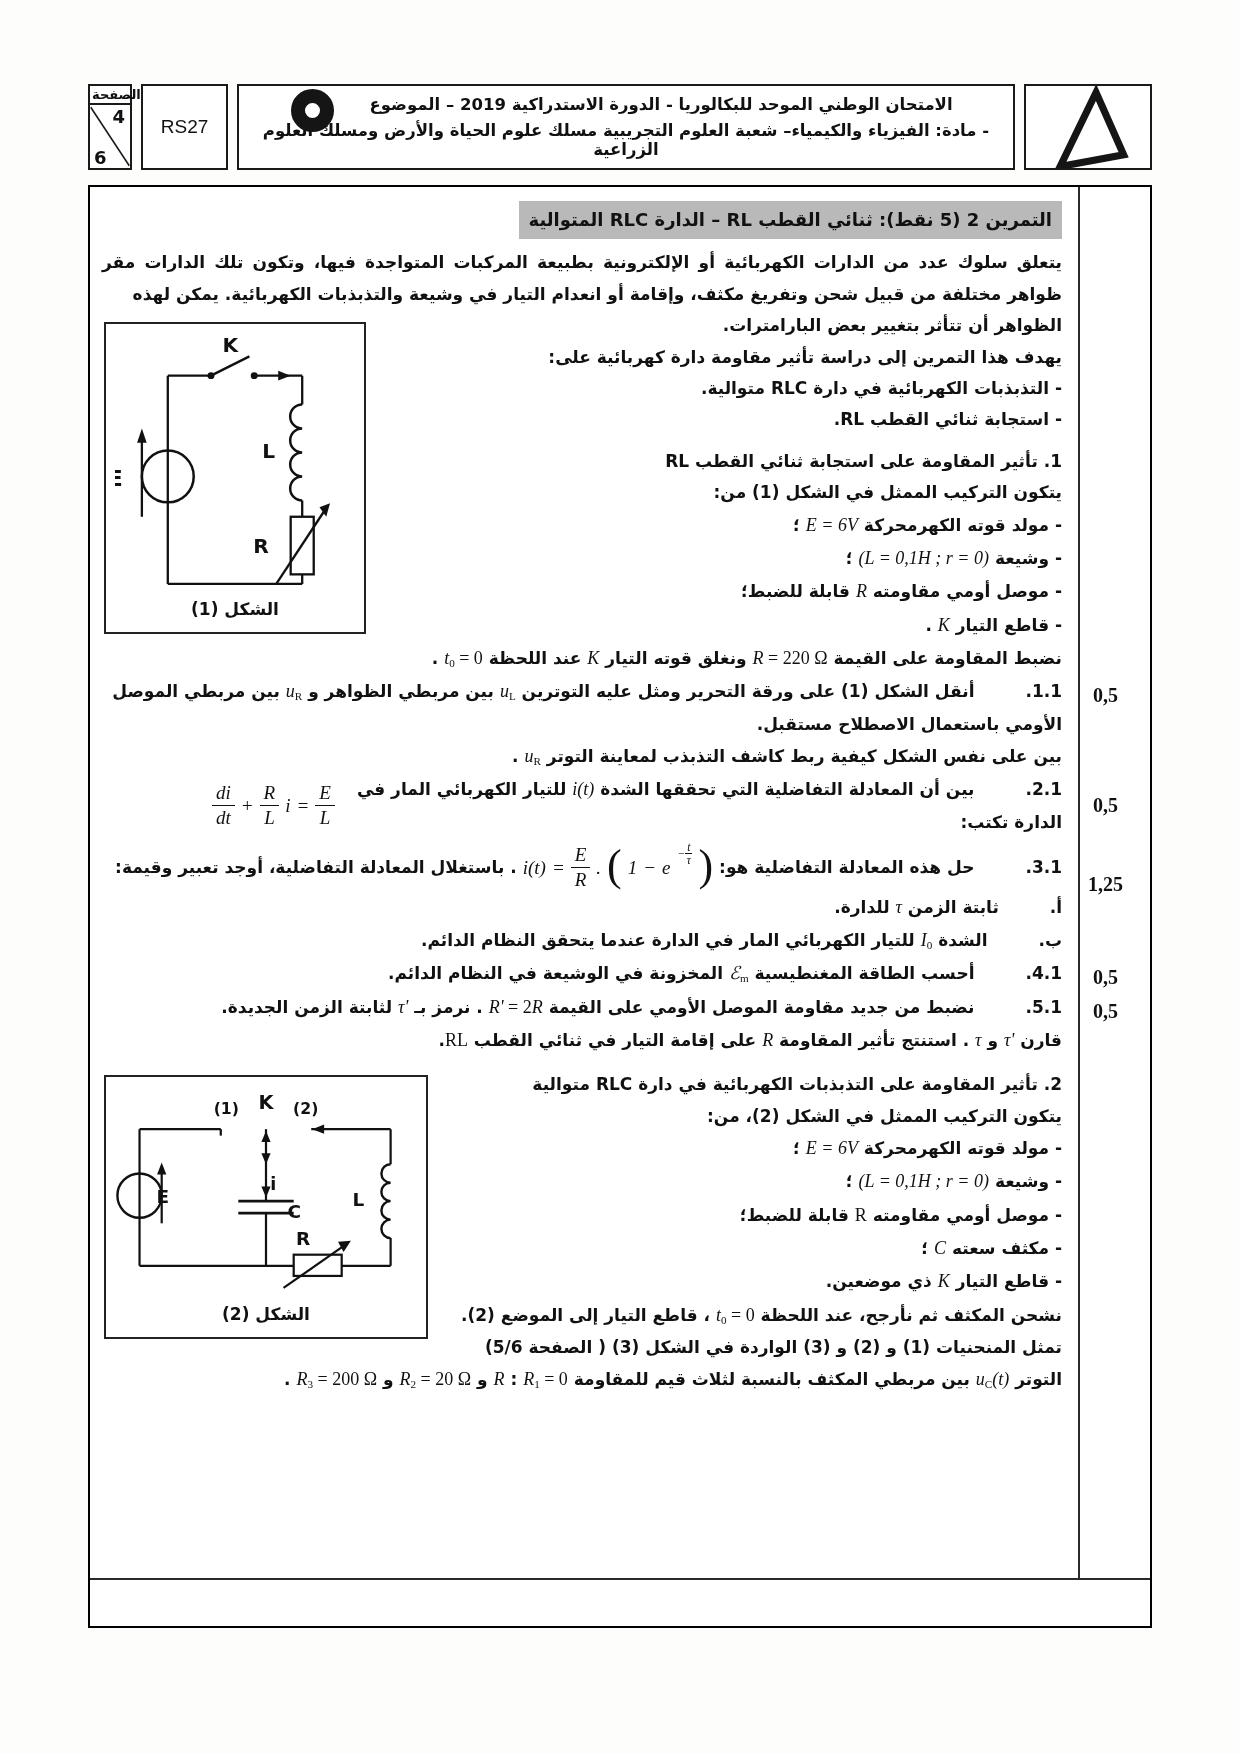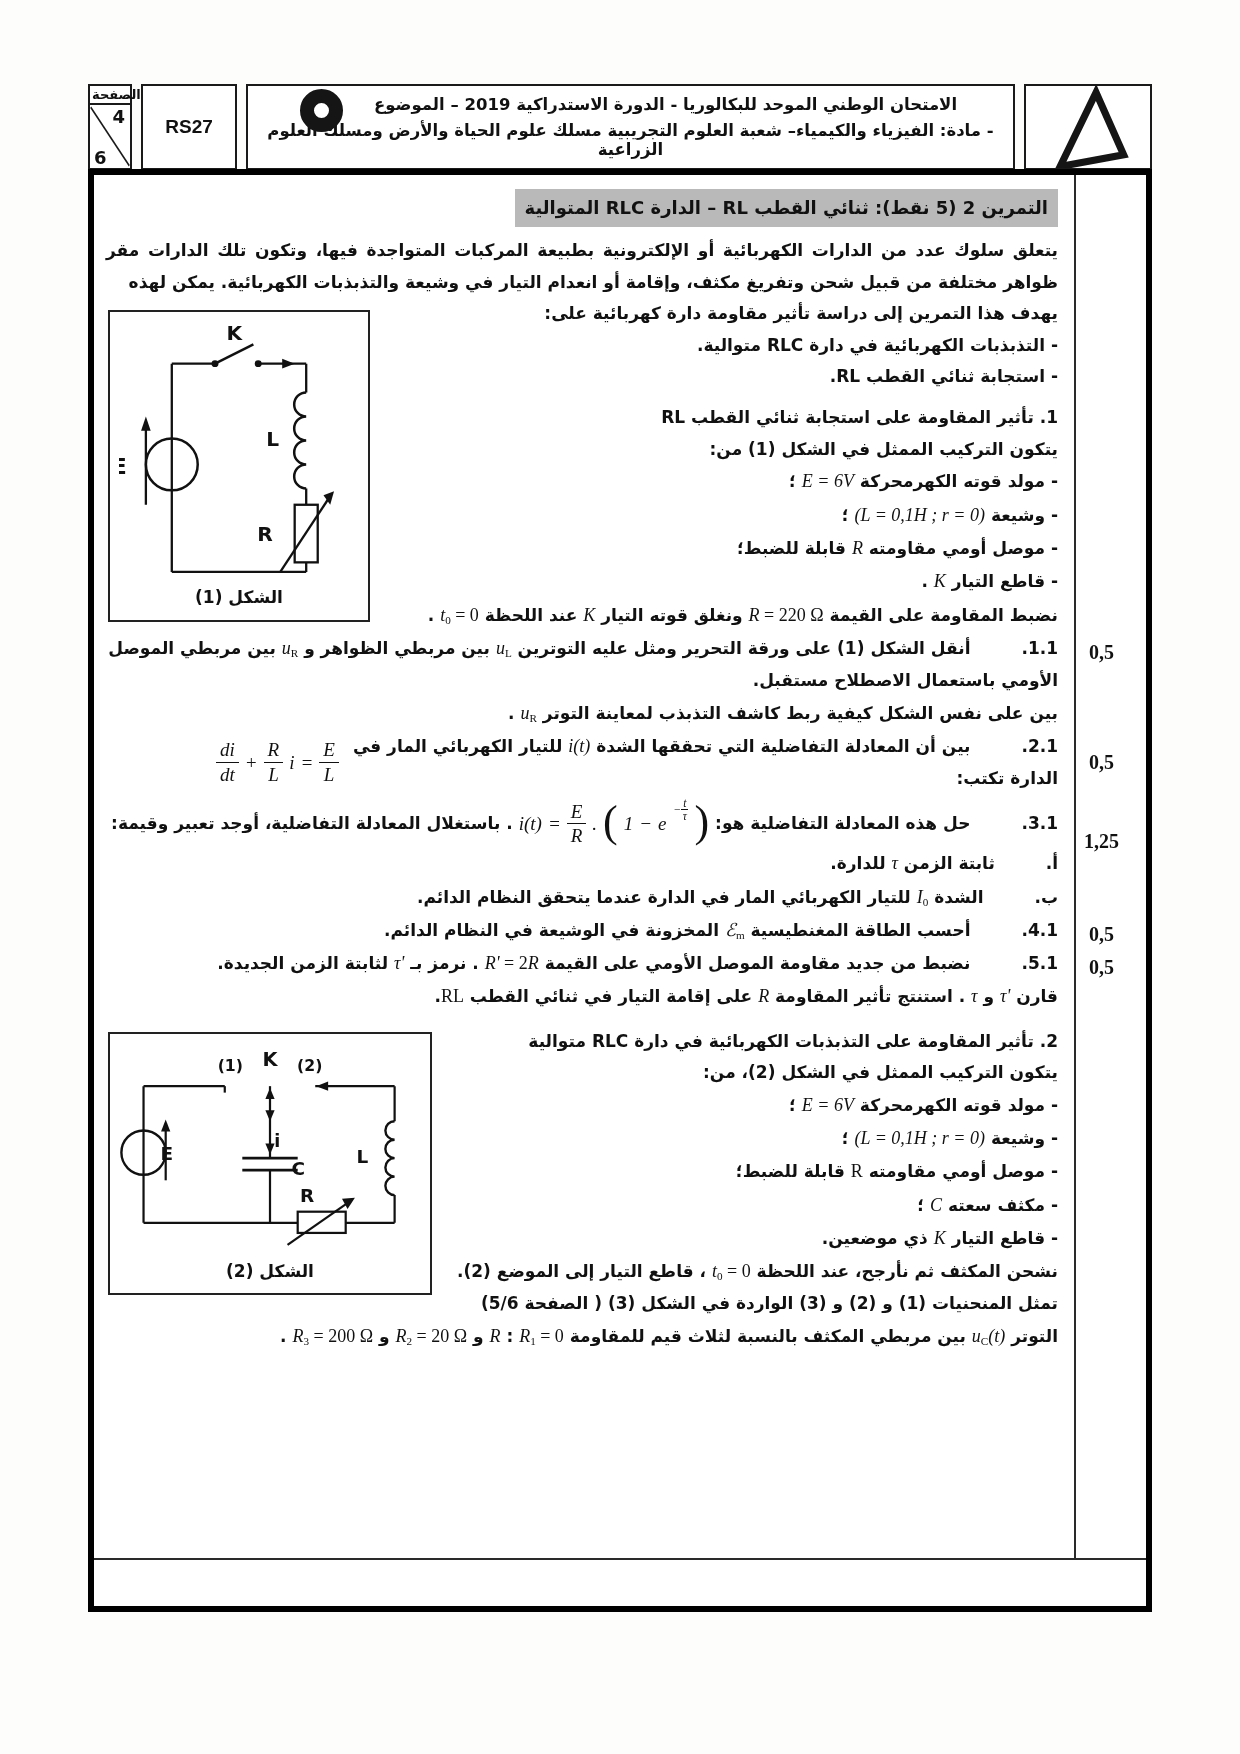--- a/index.html
+++ b/index.html
@@ -8,30 +8,30 @@
   
   .header{position:absolute;left:88px;top:84px;width:1064px;height:86px;display:flex;gap:9px;direction:ltr;}
   .hbox{border:2px solid #1a1a1a;background:#fff;box-sizing:border-box;}
   .pagebox{width:44px;display:flex;flex-direction:column;}
   .pagebox .plabel{font-size:13px;font-weight:bold;text-align:center;border-bottom:2px solid #1a1a1a;padding:1px 2px;}
   .pagebox .pdiag{position:relative;flex:1;}
   .pagebox .pdiag svg{position:absolute;inset:0;width:100%;height:100%;}
   .pnum{position:absolute;font-weight:bold;font-size:18px;}
   .pnum.cur{top:1px;right:5px;}
   .pnum.tot{bottom:0px;left:4px;}
-  .codebox{width:96px;display:flex;align-items:center;justify-content:center;font-weight:bold;font-size:19px;
+  .codebox{width:87px;display:flex;align-items:center;justify-content:center;font-weight:normal;font-size:19px;
            font-family:"Liberation Sans",sans-serif;}
   .titlebox{flex:1;position:relative;display:flex;flex-direction:column;justify-content:center;
             text-align:center;direction:rtl;padding:4px 10px;}
   .titlebox .t1{font-size:16.5px;font-weight:bold;margin-bottom:7px;padding-left:70px;}
   .titlebox .t2{font-size:16.5px;font-weight:bold;}
   .seal{position:absolute;left:52px;top:3px;width:15px;height:15px;border:14px solid #151515;border-radius:50%;background:#fff;}
   .tribox{width:128px;display:flex;align-items:center;justify-content:center;}
   
-  .main{position:absolute;left:88px;top:169px;width:1064px;height:1443px;border:6px solid #000000;
+  .main{position:absolute;left:88px;top:185px;width:1064px;height:1443px;border:2px solid #000000;
         box-sizing:border-box;background:#fff;}
   .marks-sep{position:absolute;top:0;right:70px;width:0;height:calc(100% - 46px);border-left:2px solid #2a2a2a;}
   .footer-line{position:absolute;left:0;right:0;bottom:46px;border-top:2px solid #2a2a2a;}
   .content{direction:rtl;text-align:right;margin-right:70px;padding:10px 18px 0 12px;font-size:17px;
            font-weight:bold;line-height:1.85;}
   
   .ex-title{display:inline-block;background:#b9b9b9;padding:2px 10px 3px;font-size:18px;font-weight:bold;margin:4px 0 8px;}
   .just{text-align:justify;}
   .q{position:relative;}
   .mark{position:absolute;right:-88px;width:89px;top:2px;text-align:center;font-family:"Liberation Serif",serif;
@@ -123,20 +123,21 @@
           <text x="152" y="230" font-size="21" text-anchor="middle">R</text>
 
           <circle cx="55" cy="150" r="27" fill="none" stroke="#111" stroke-width="2.6"></circle>
           <line x1="28" y1="192" x2="28" y2="112" stroke="#111" stroke-width="2.4"></line>
           <polygon points="23,115 28,100 33,115" fill="#111"></polygon>
           <text x="8" y="160" font-size="22">E</text>
         </svg>
         <div class="figcap">الشكل (1)</div>
       </div>
 
+      <div>الظواهر أن تتأثر بتغيير بعض البارامترات.</div>
       <div>يهدف هذا التمرين إلى دراسة تأثير مقاومة دارة كهربائية على:</div>
       <div>- التذبذبات الكهربائية في دارة RLC متوالية.</div>
       <div>- استجابة ثنائي القطب RL.</div>
 
       <div style="height:10px;"></div>
       <div>1. تأثير المقاومة على استجابة ثنائي القطب RL</div>
       <div>يتكون التركيب الممثل في الشكل (1) من:</div>
       <div><span>- مولد قوته الكهرمحركة </span><span class="mi">E = 6V</span><span> ؛</span></div>
       <div><span>- وشيعة </span><span class="mi">(L = 0,1H ; r = 0)</span><span> ؛</span></div>
       <div><span>- موصل أومي مقاومته </span><span class="mi">R</span><span> قابلة للضبط؛</span></div>

